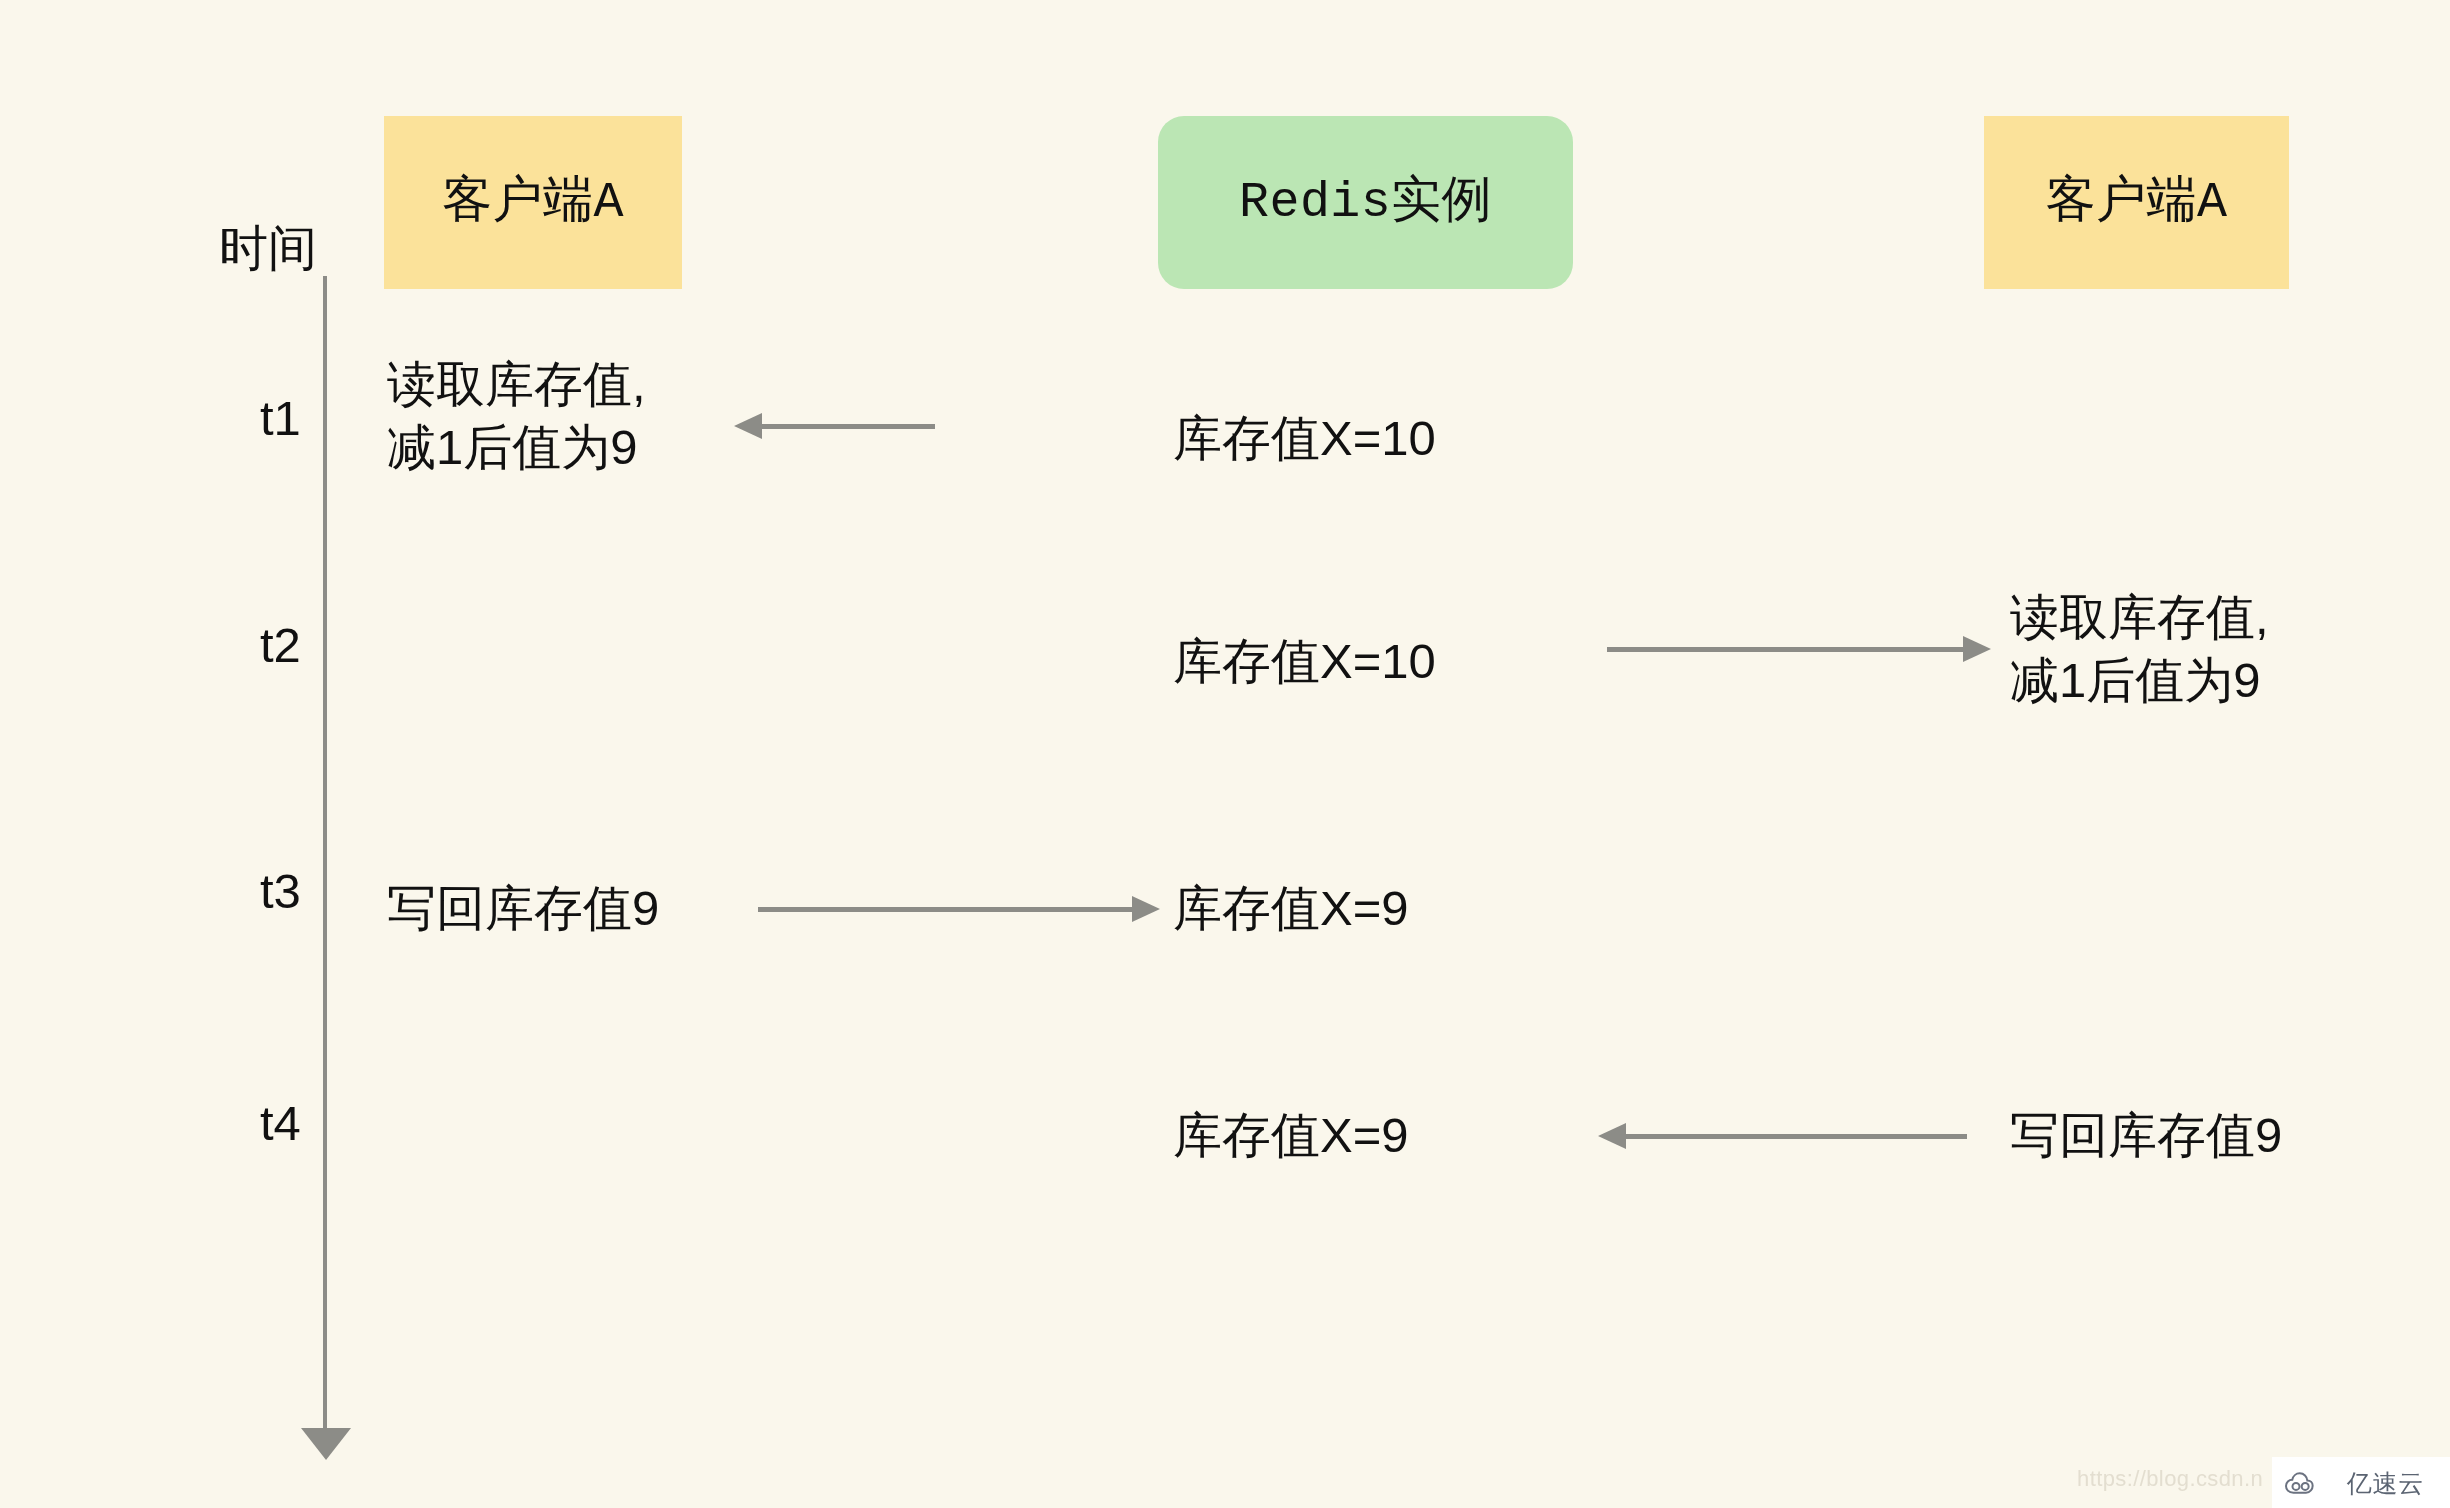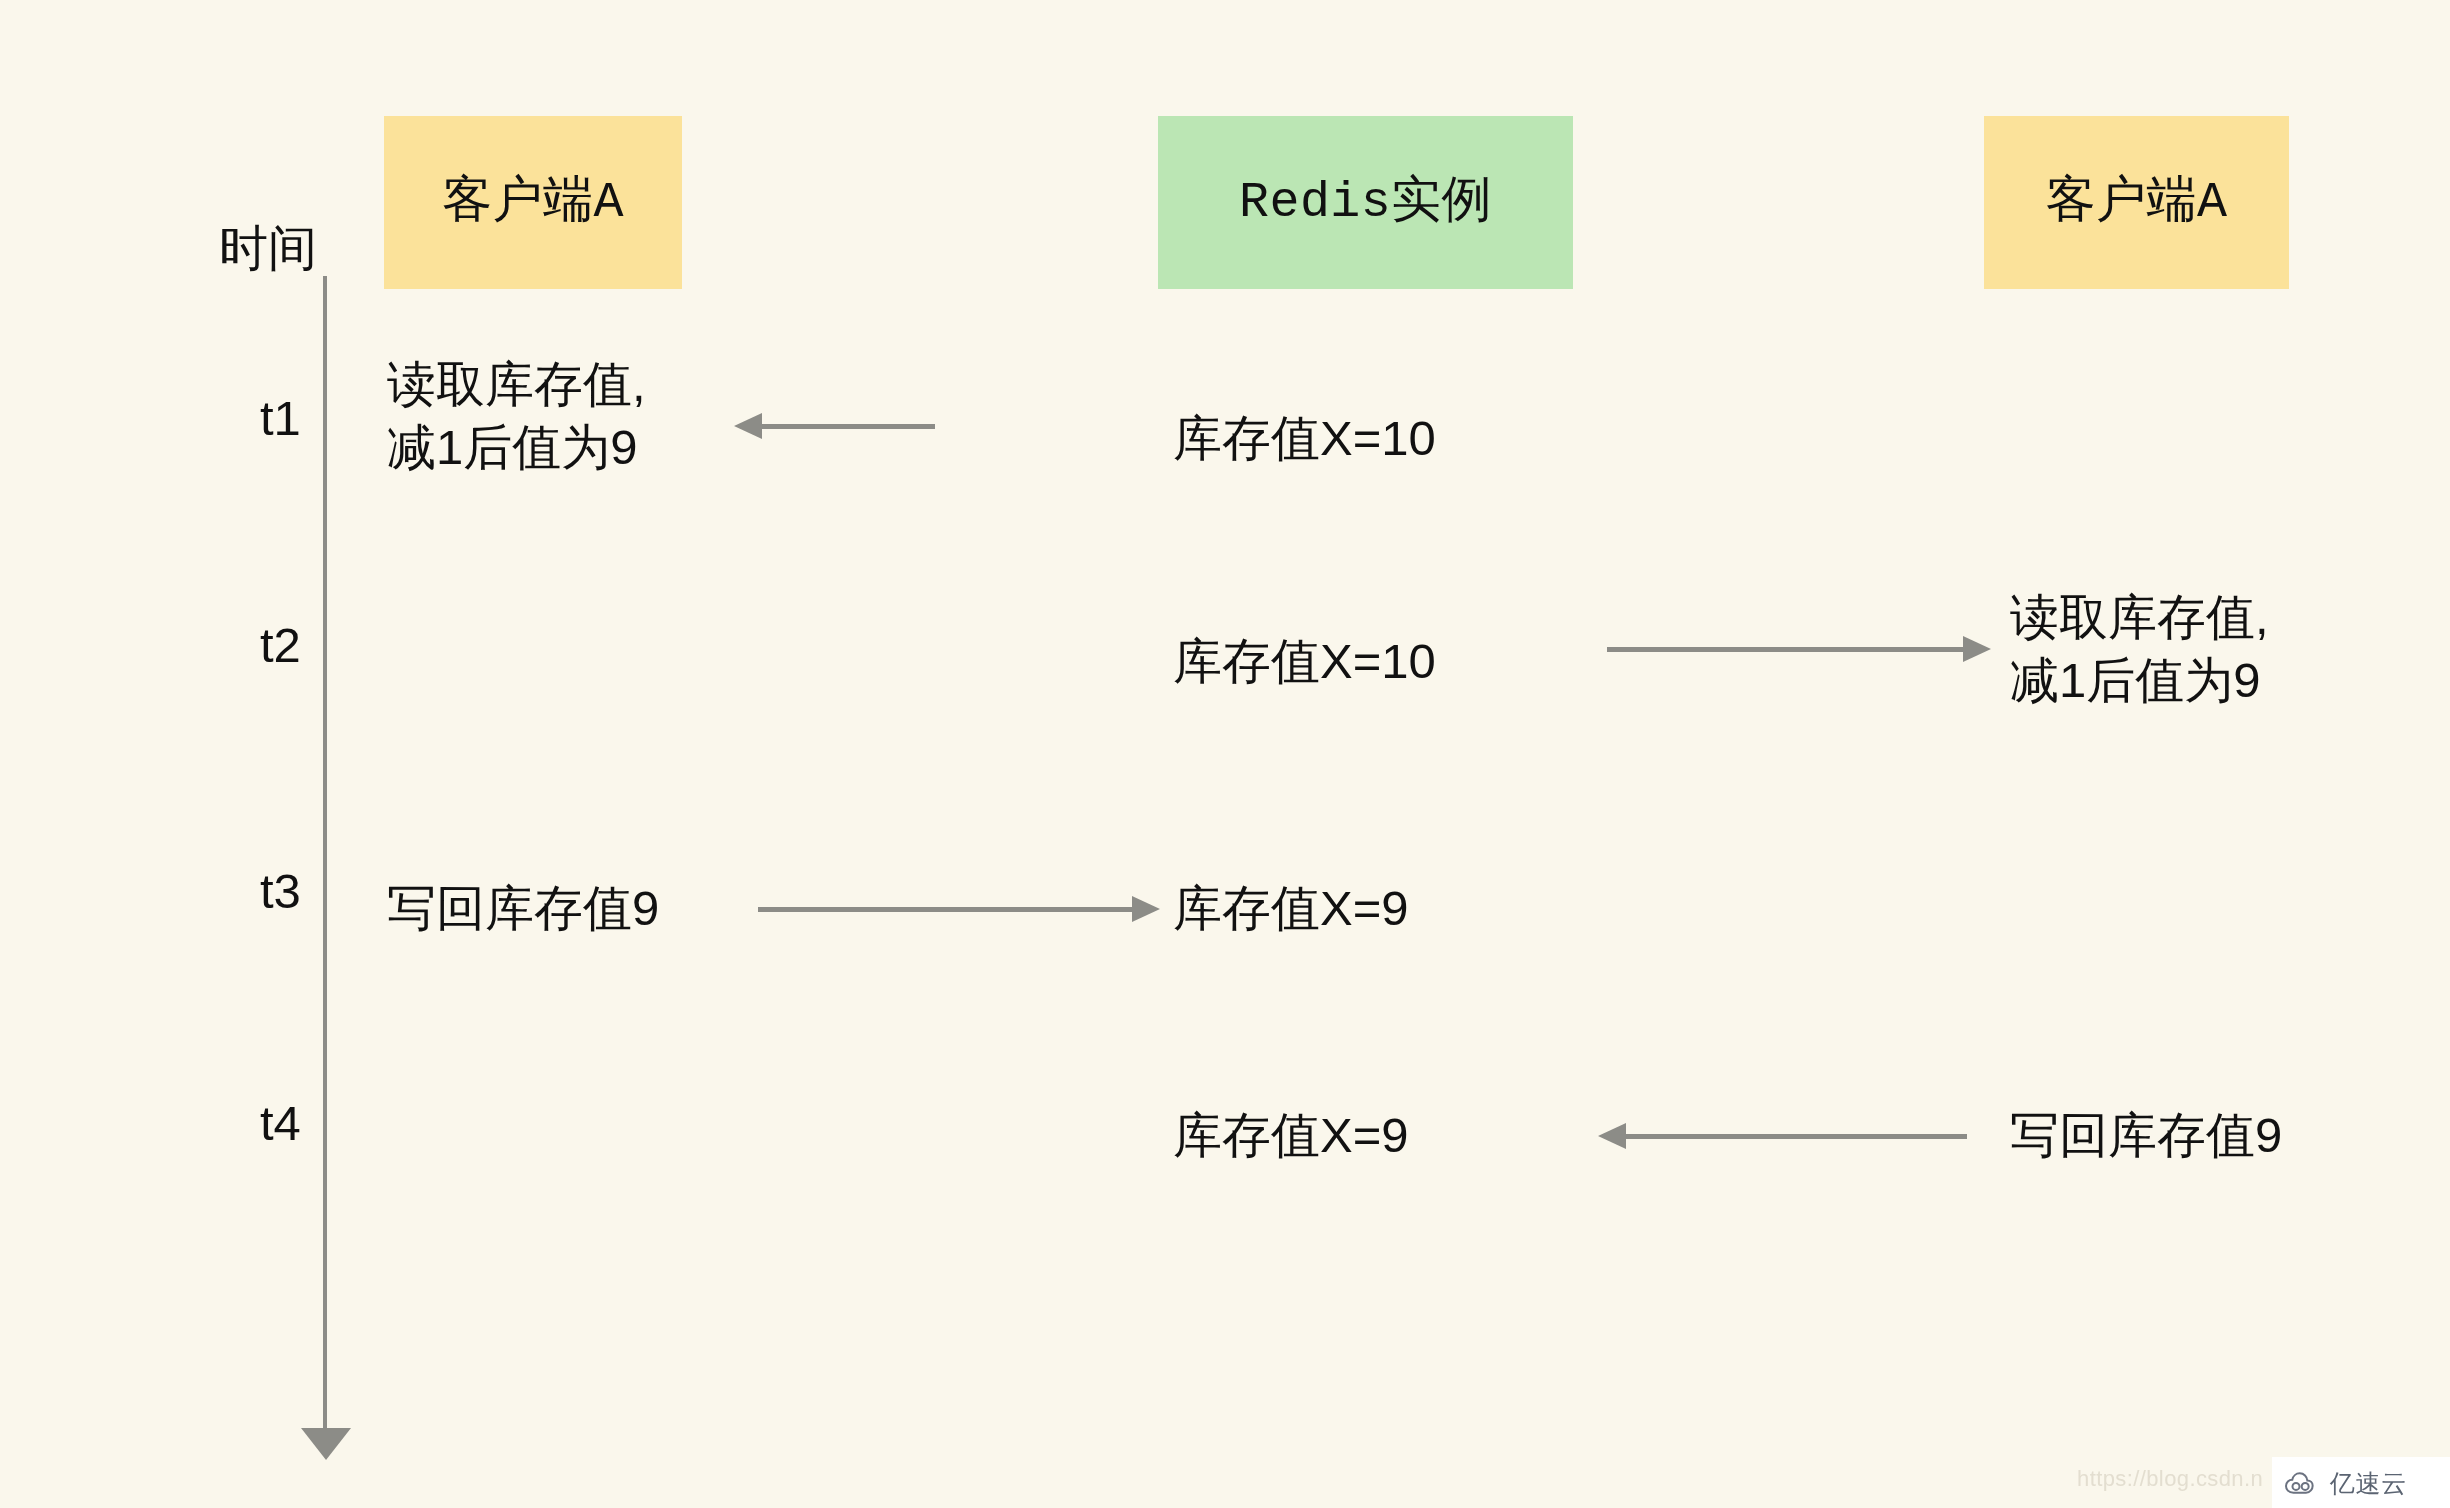--- a/index.html
+++ b/index.html
@@ -31,20 +31,21 @@
     white-space: nowrap;
     font-family: Liberation Mono, monospace;
   }
   .lane-box.client-a {
     left: 384px; top: 116px; width: 298px; height: 173px;
     background: #fbe29a;
   }
   .lane-box.redis {
     left: 1158px; top: 116px; width: 415px; height: 173px;
     background: #bbe6b4;
+    border-radius: 26px;
   }
   .lane-box.client-b {
     left: 1984px; top: 116px; width: 305px; height: 173px;
     background: #fbe29a;
   }
 
   
   .time-label {
     position: absolute;
     left: 219px;
@@ -154,21 +155,21 @@
   }
   .brand-watermark {
     position: absolute;
     left: 2272px;
     top: 1457px;
     width: 178px;
     height: 52px;
     background: #ffffff;
     display: flex;
     align-items: center;
-    gap: 7px;
+    gap: 24px;
     padding-left: 11.7px;
     box-sizing: border-box;
     text-align: right;
   }
   .brand-watermark .cloud-icon {
     flex: 0 0 auto;
     width: 39px;
     height: 25px;
     color: #6b7280;
   }

